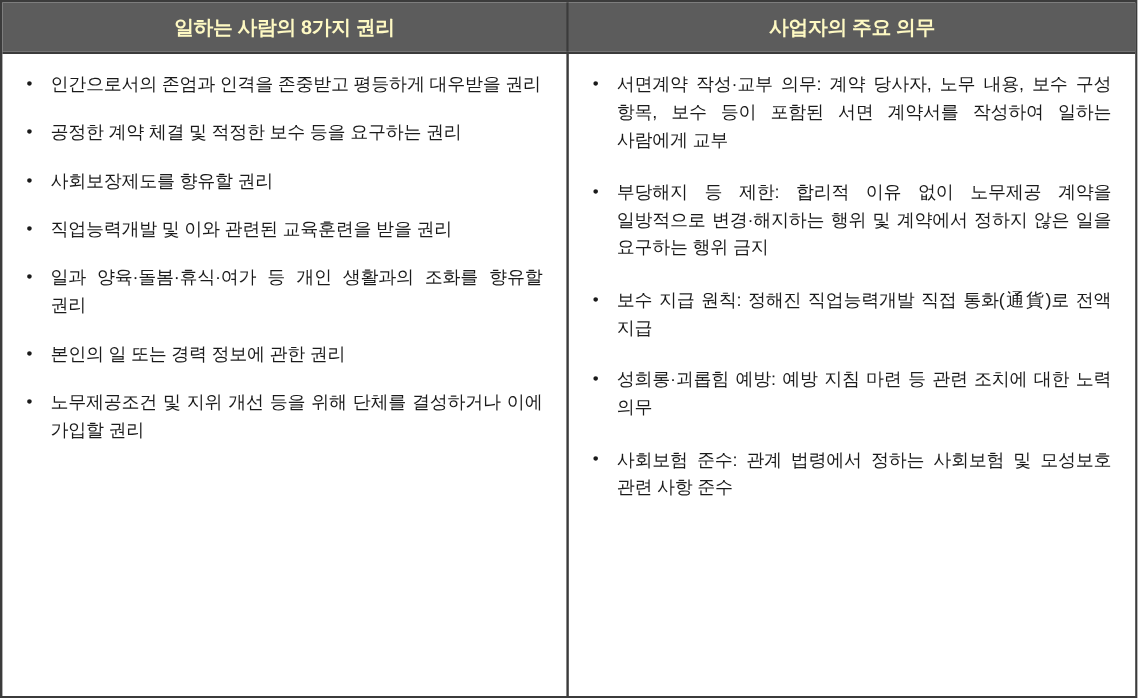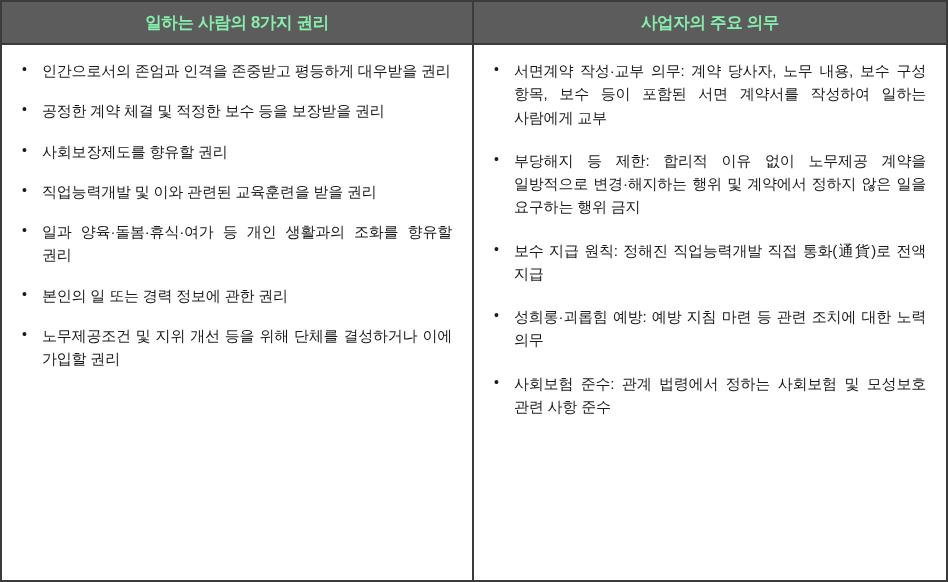--- a/index.html
+++ b/index.html
@@ -30,21 +30,21 @@
     display: flex;
     flex-direction: column;
   }
   .header-row {
     display: flex;
     flex: 0 0 41px;
   }
   .header-cell {
     flex: 1 1 50%;
     background: #5c5c5c;
-    color: #86efac;
+    color: #fef9c3;
     font-size: 16.5px;
     font-weight: bold;
     display: flex;
     align-items: center;
     justify-content: center;
     letter-spacing: -0.3px;
     box-sizing: border-box;
   }
   .header-cell.left {
     border-right: 2px solid #3b3b3b;
@@ -111,21 +111,21 @@
       </div>
       <div class="header-cell right">
         <span>사업자의 주요 의무</span>
       </div>
     </div>
 
     <div class="body-row">
       <div class="body-cell left col-left">
         <ul class="bullets">
           <li>인간으로서의 존엄과 인격을 존중받고 평등하게 대우받을 권리</li>
-          <li>공정한 계약 체결 및 적정한 보수 등을 보장받을 권리</li>
+          <li>공정한 계약 체결 및 적정한 보수 등을 요구하는 권리</li>
           <li>사회보장제도를 향유할 권리</li>
           <li>직업능력개발 및 이와 관련된 교육훈련을 받을 권리</li>
           <li>일과 양육·돌봄·휴식·여가 등 개인 생활과의 조화를 향유할 권리</li>
           <li>본인의 일 또는 경력 정보에 관한 권리</li>
           <li>노무제공조건 및 지위 개선 등을 위해 단체를 결성하거나 이에 가입할 권리</li>
         </ul>
       </div>
       <div class="body-cell right col-right">
         <ul class="bullets">
           <li>서면계약 작성·교부 의무: 계약 당사자, 노무 내용, 보수 구성 항목, 보수 등이 포함된 서면 계약서를 작성하여 일하는 사람에게 교부</li>

